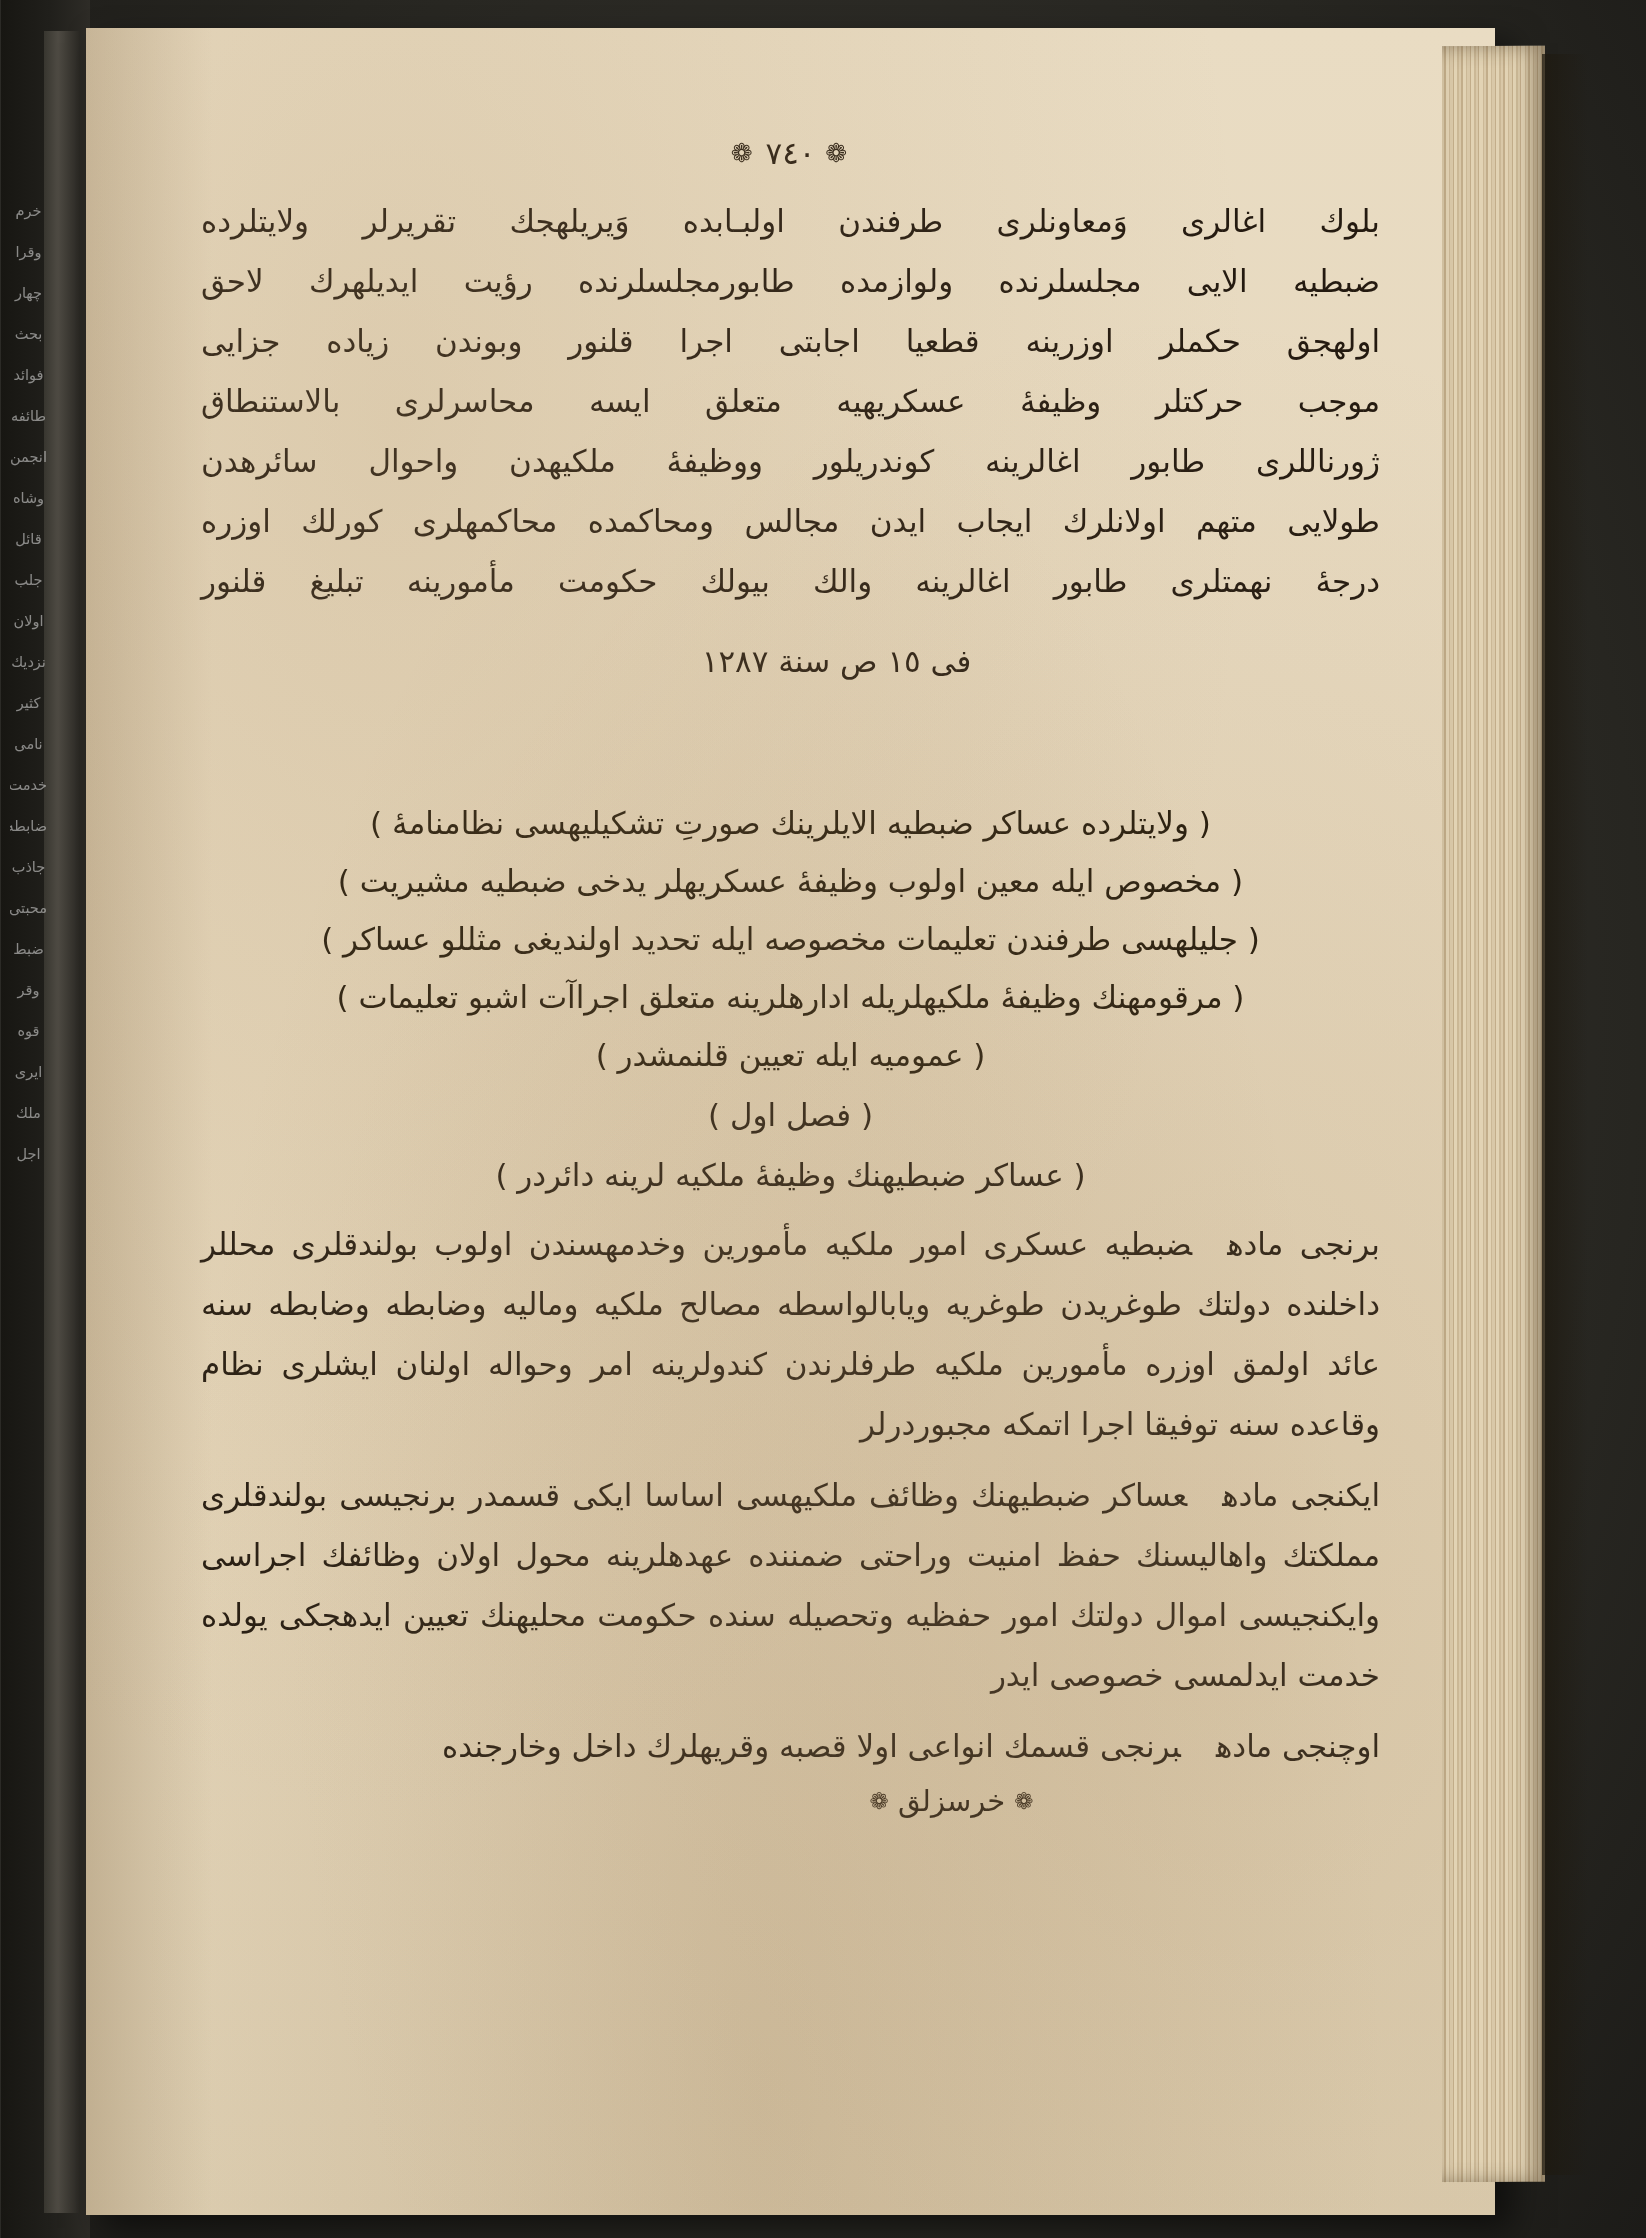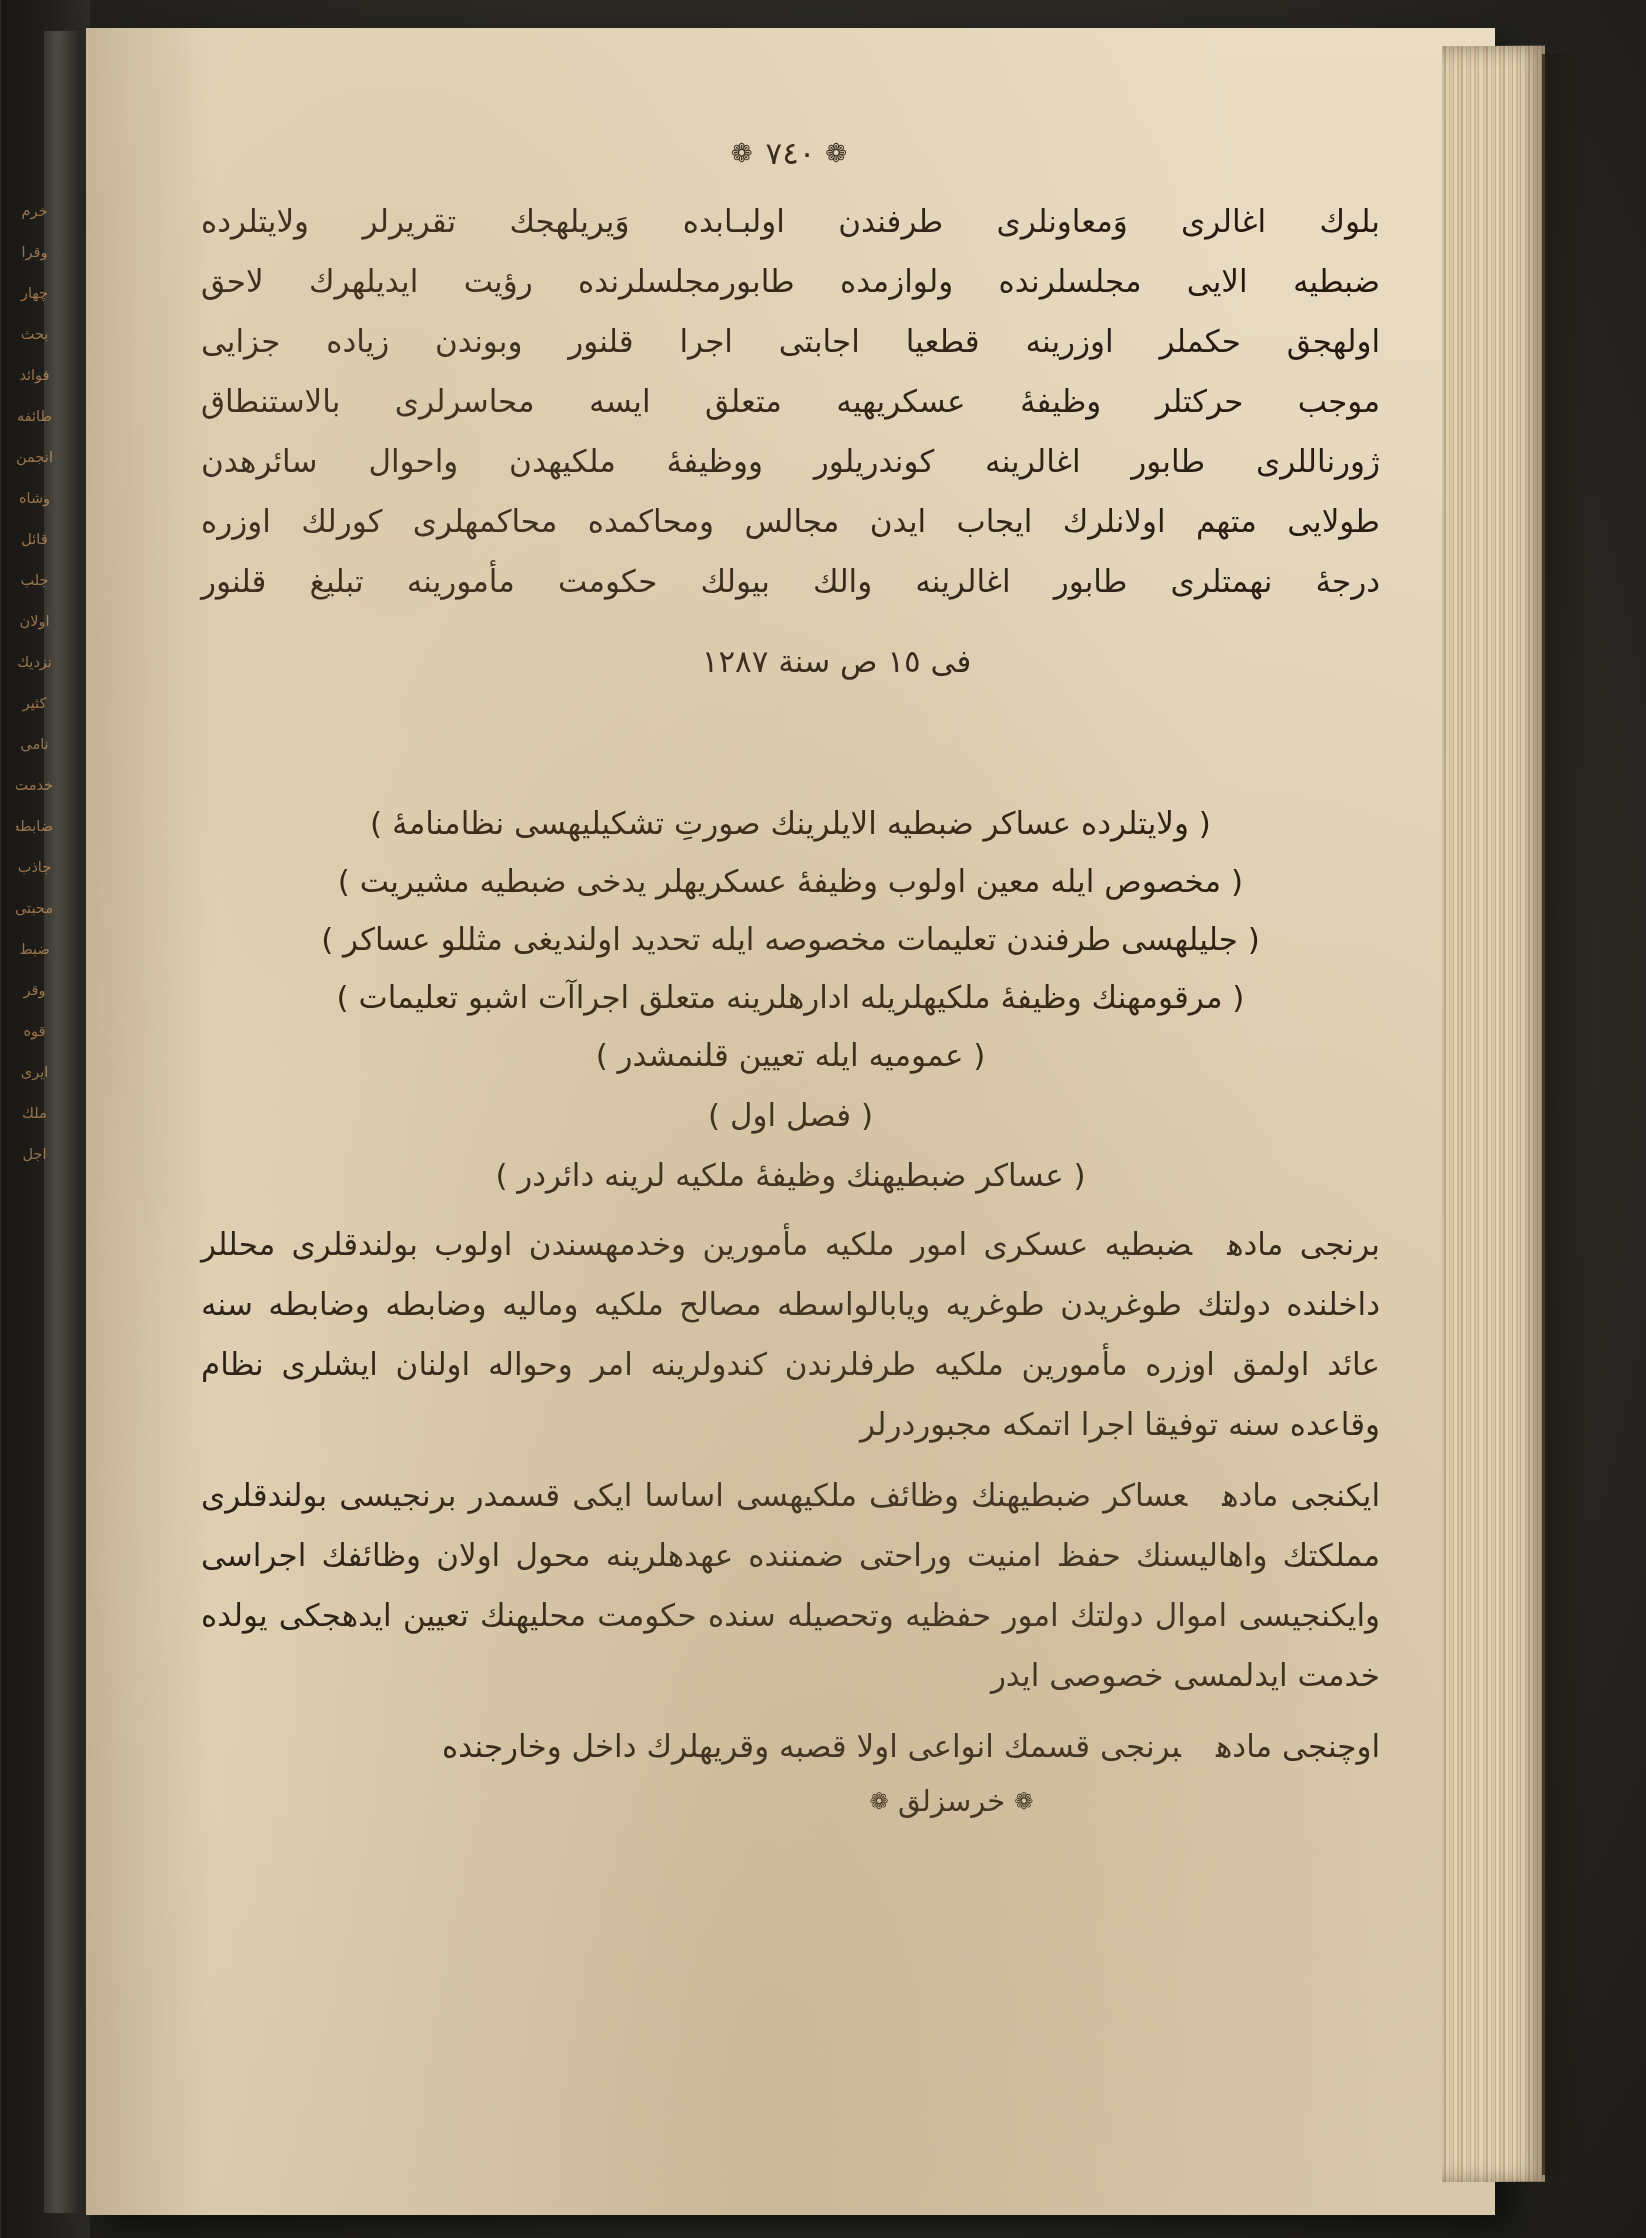--- a/index.html
+++ b/index.html
@@ -34,25 +34,25 @@
     position: absolute;
     left: 44px; top: 31px;
     width: 35px; height: 2182px;
     background: linear-gradient(90deg,#3c3a33,#56524a 40%,#2c2a25);
     opacity: .85;
   }
 
   
   .bleed-column {
     position: absolute;
-    left: 16px;
+    left: 10px;
     top: 191px;
     width: 37px;
     height: 1776px;
-    color: #fdba74;
+    color: #e5e5e5;
     font-size: 14.5px;
     line-height: 41px;
     text-align: center;
     opacity: .55;
     overflow: hidden;
     white-space: pre-line;
     writing-mode: horizontal-tb;
   }
 
   

